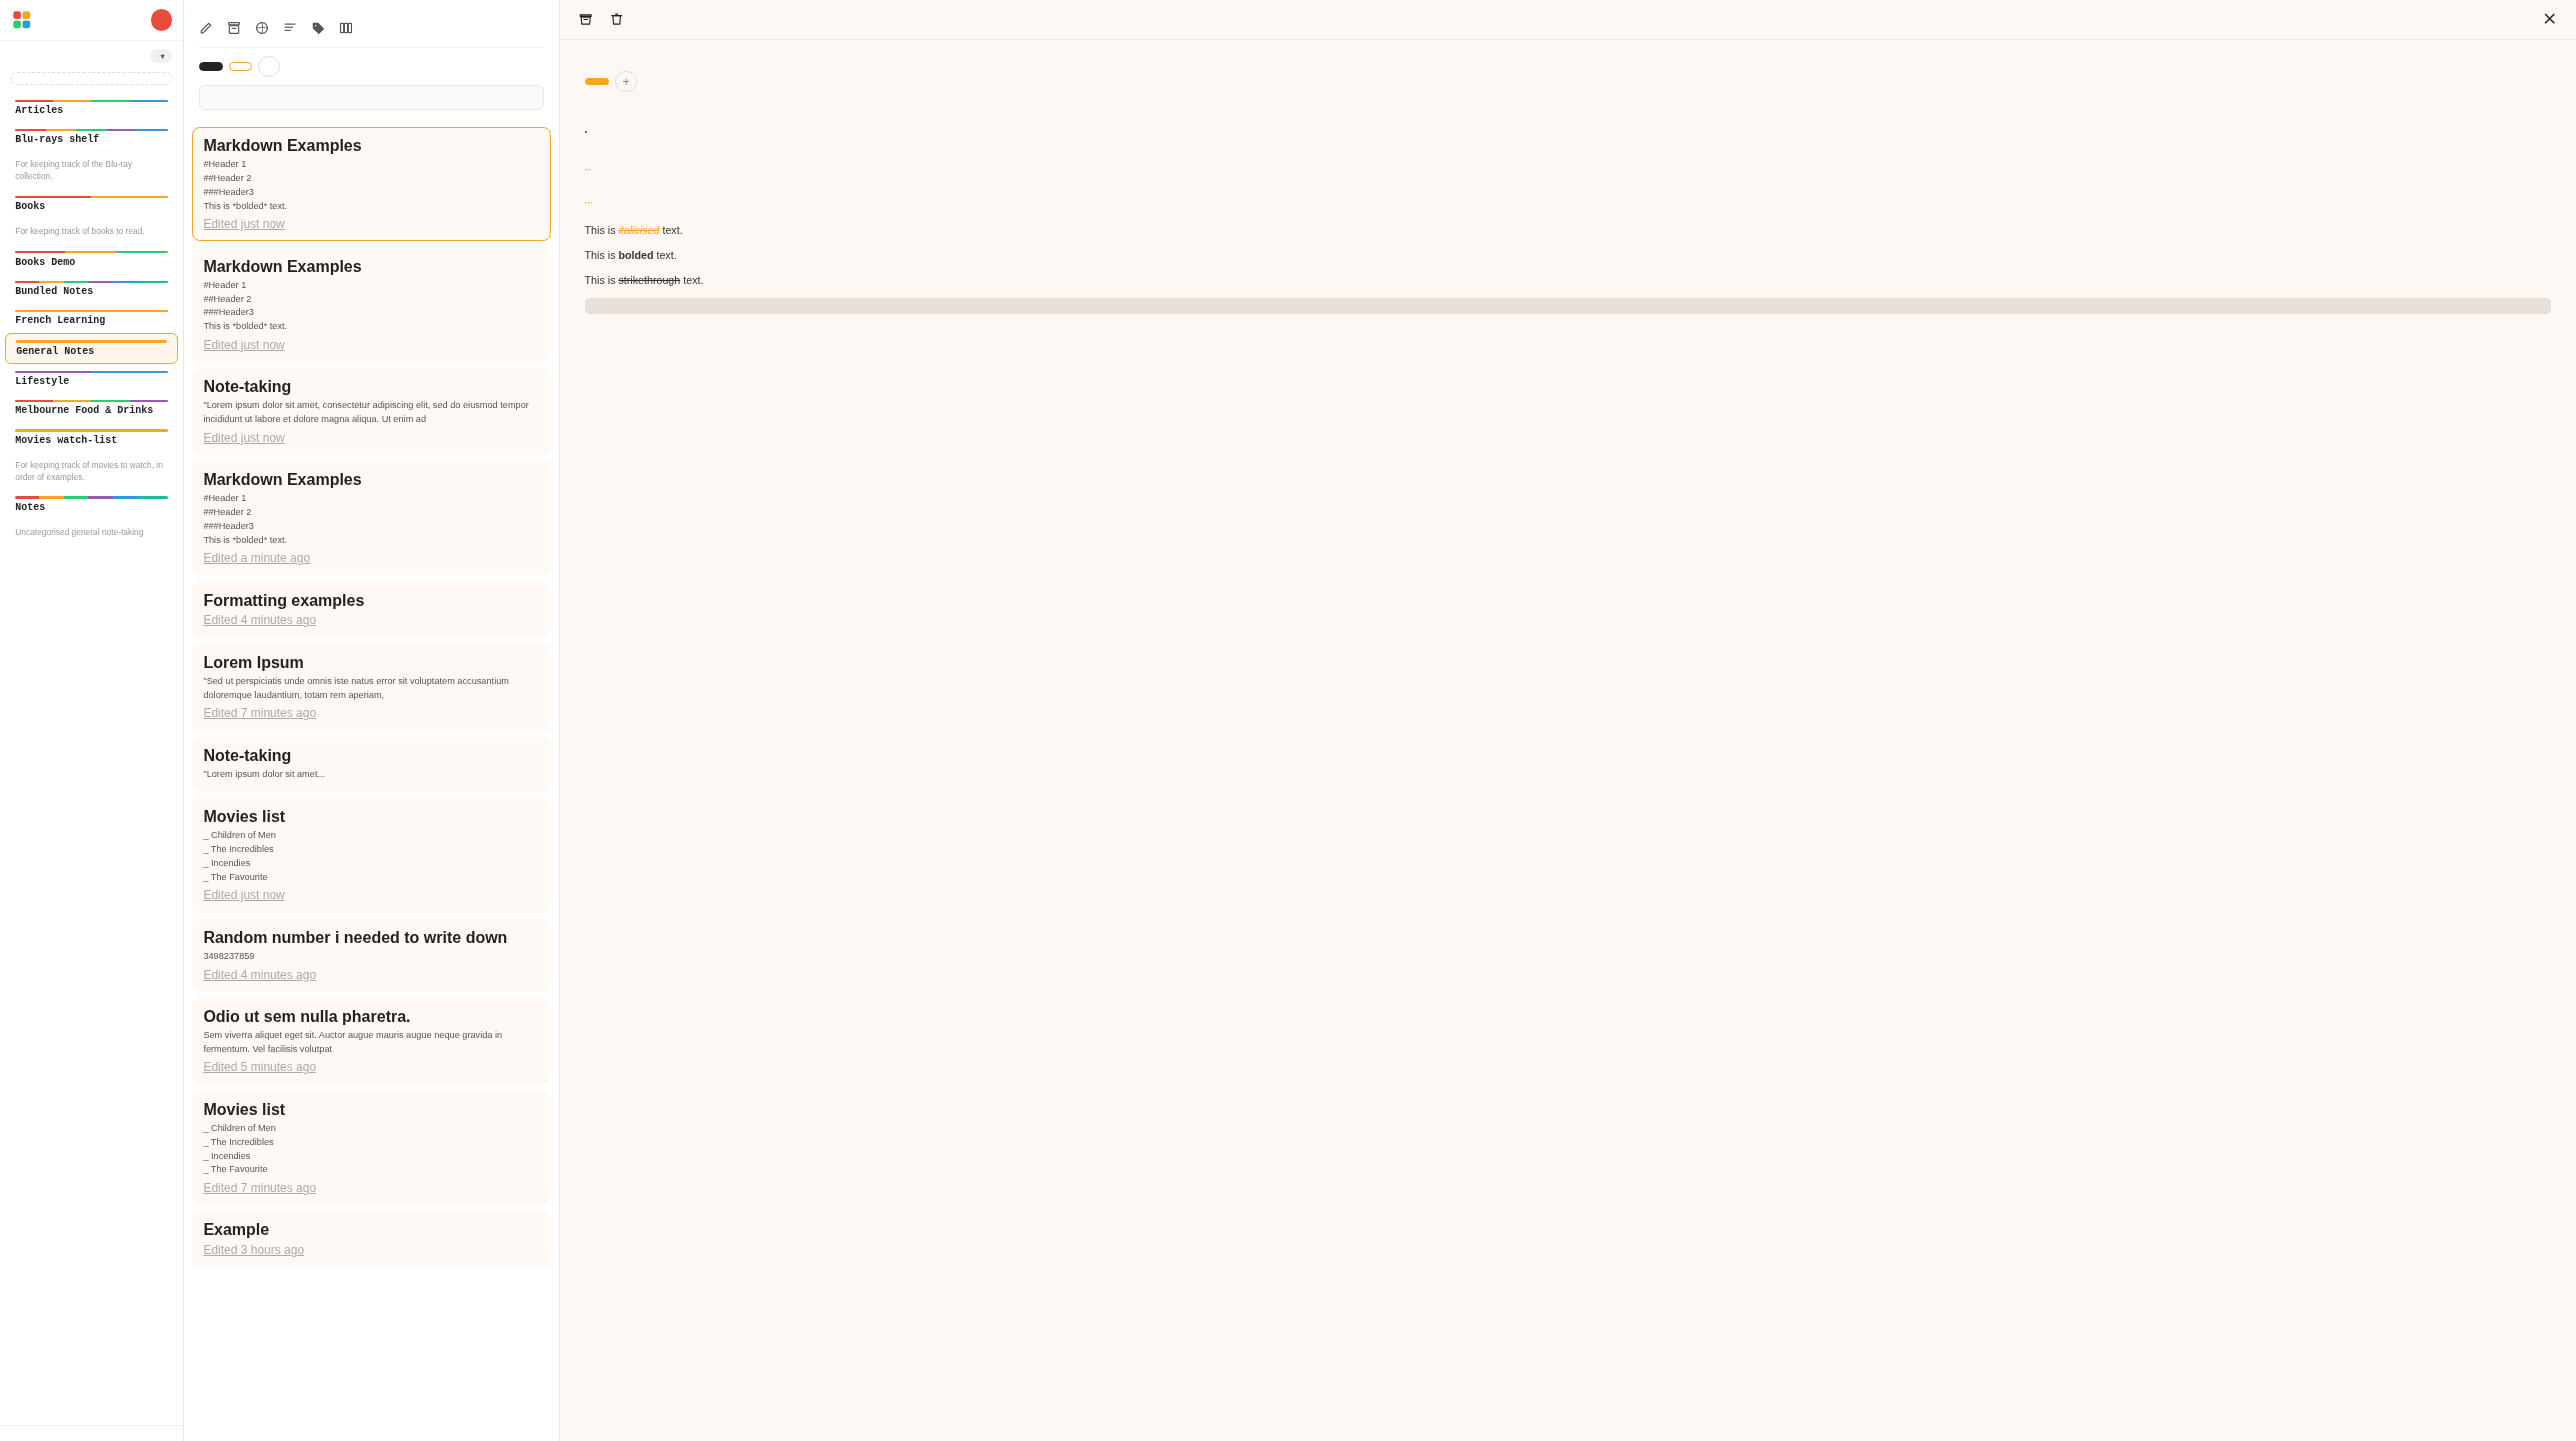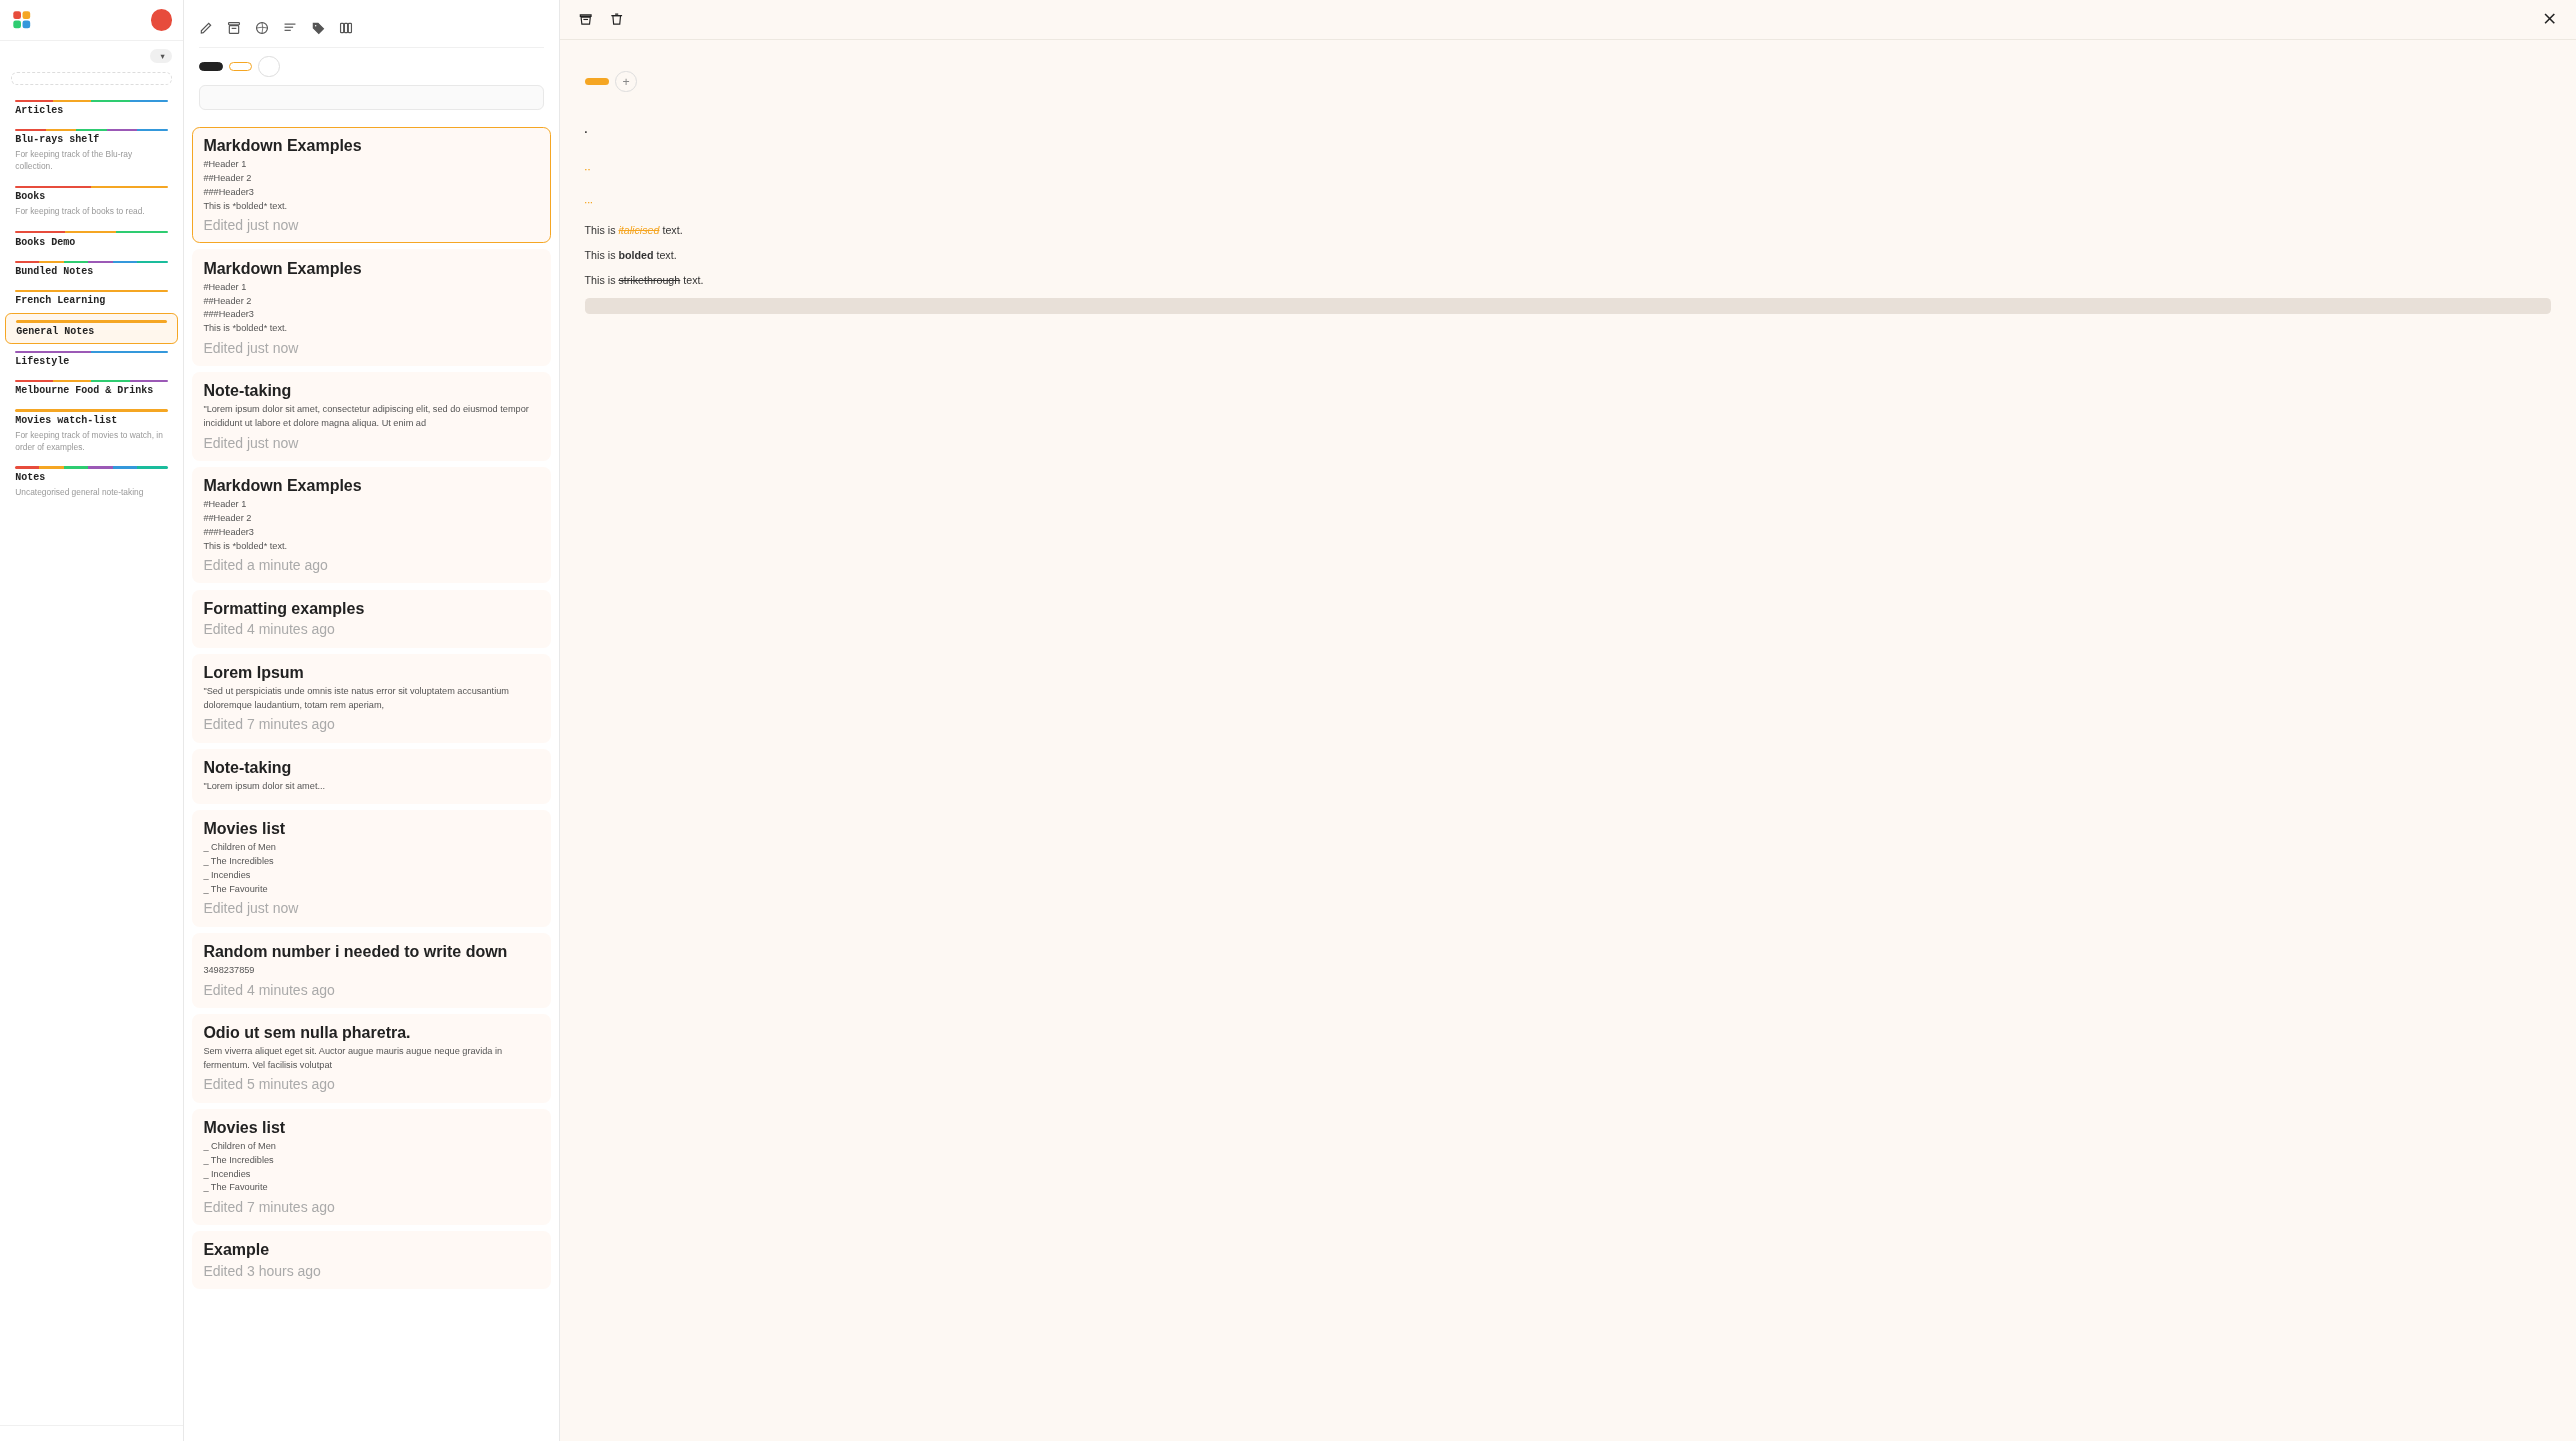--- a/index.html
+++ b/index.html
@@ -13,21 +13,21 @@
     .avatar { width: 21.5px; height: 21.5px; background: #e74c3c; border-radius: 50%; display: flex; align-items: center; justify-content: center; color: white; font-size: 9.2px; font-weight: 700; }
     .bundles-header { display: flex; align-items: center; justify-content: space-between; padding: 7.7px 10.7px 4.6px; }
     .bundles-count { font-size: 9.2px; color: #888; font-weight: 500; }
     .sort-btn { background: #f0f0f0; border: none; border-radius: 9.2px; padding: 2.3px 7.7px; font-size: 8.4px; color: #555; cursor: pointer; display: flex; align-items: center; gap: 3.1px; }
     .add-bundle-btn { margin: 4.6px 10.7px; border: 1.5px dashed #ddd; border-radius: 6.1px; padding: 5.4px; text-align: center; color: #999; cursor: pointer; font-size: 14px; }
     .sidebar-list { flex: 1; overflow-y: auto; padding: 3.1px 0; }
     .bundle-item { padding: 6.1px 10.7px; cursor: pointer; border-radius: 6.1px; margin: 0.8px 4.6px; }
     .bundle-item.active { background: #fff7ed; border: 0.8px solid #f5a623; }
     .bundle-bar { height: 2.3px; border-radius: 1.5px; margin-bottom: 3.1px; }
     .bundle-name { font-size: 10px; font-weight: 600; color: #222; font-family: Liberation Mono, monospace; }
-    .bundle-desc { font-size: 8.4px; color: #999; margin-top: 4px; line-height: 1.4; }
+    .bundle-desc { font-size: 8.4px; color: #999; margin-top: 14px; line-height: 1.4; }
     .sidebar-footer { padding: 7.7px 10.7px; border-top: 0.8px solid #f0f0f0; font-size: 8.4px; color: #888; display: flex; align-items: center; gap: 4.6px; }
 
     
     .middle-panel { width: 376px; background: #fff; border-right: 0.8px solid #e8e8e8; display: flex; flex-direction: column; height: 100vh; flex-shrink: 0; }
     .middle-header { padding: 12.3px 15.4px 0; }
     .page-title { font-size: 17px; font-weight: 700; color: #222; margin-bottom: 9.2px; }
     .toolbar { display: flex; align-items: center; gap: 14px; padding-bottom: 9.2px; border-bottom: 0.8px solid #f0f0f0; }
     .toolbar-item { display: flex; flex-direction: column; align-items: center; gap: 2.3px; cursor: pointer; color: #555; font-size: 7.7px; font-weight: 500; letter-spacing: 0.4px; }
     .toolbar-item svg { width: 14px; height: 14px; }
     .filter-row { display: flex; align-items: center; gap: 6.1px; padding: 7.7px 15.4px 0; }
@@ -38,21 +38,21 @@
     .search-area { padding: 7.7px 15.4px; }
     .search-input { width: 100%; border: 0.8px solid #e8e8e8; border-radius: 6.1px; padding: 6.1px 9.2px; font-size: 10px; color: #999; background: #fafafa; outline: none; }
     .entries-info { padding: 3.1px 15.4px 6.1px; }
     .entries-count { font-size: 10px; font-weight: 600; color: #222; }
     .entries-sort { font-size: 8.4px; color: #999; }
     .notes-list { flex: 1; overflow-y: auto; padding: 0 7.7px; }
     .note-card { background: #fff9f5; border-radius: 7.7px; padding: 9.2px 10.7px; margin-bottom: 6.1px; cursor: pointer; border: 0.8px solid transparent; }
     .note-card.selected { border-color: #f5a623; }
     .note-card-title { font-size: 16px; font-weight: 700; color: #222; margin-bottom: 3.1px; }
     .note-card-body { font-size: 9.2px; color: #555; line-height: 1.5; }
-    .note-card-time { font-size: 14px; color: #aaa; margin-top: 3.8px; }
+    .note-card-time { font-size: 12px; color: #aaa; margin-top: 3.8px; text-decoration: underline; }
 
     
     .detail-panel { flex: 1; background: #fdf8f3; display: flex; flex-direction: column; height: 100vh; overflow: hidden; }
     .detail-toolbar { display: flex; align-items: center; gap: 15.4px; padding: 10.7px 18.4px; border-bottom: 0.8px solid #ede8e0; }
     .detail-toolbar-item { display: flex; flex-direction: column; align-items: center; gap: 2.3px; cursor: pointer; color: #333; font-size: 7.7px; font-weight: 600; letter-spacing: 0.4px; }
     .detail-toolbar-spacer { flex: 1; }
     .close-btn { display: flex; flex-direction: column; align-items: center; gap: 2.3px; cursor: pointer; color: #333; font-size: 7.7px; font-weight: 600; }
     .detail-content { flex: 1; overflow-y: auto; padding: 18.4px 24.6px; }
     .detail-title { font-size: 21.5px; font-weight: 800; color: #1a1a1a; margin-bottom: 12.3px; }
     .detail-tags { display: flex; align-items: center; gap: 6.1px; margin-bottom: 18.4px; }

